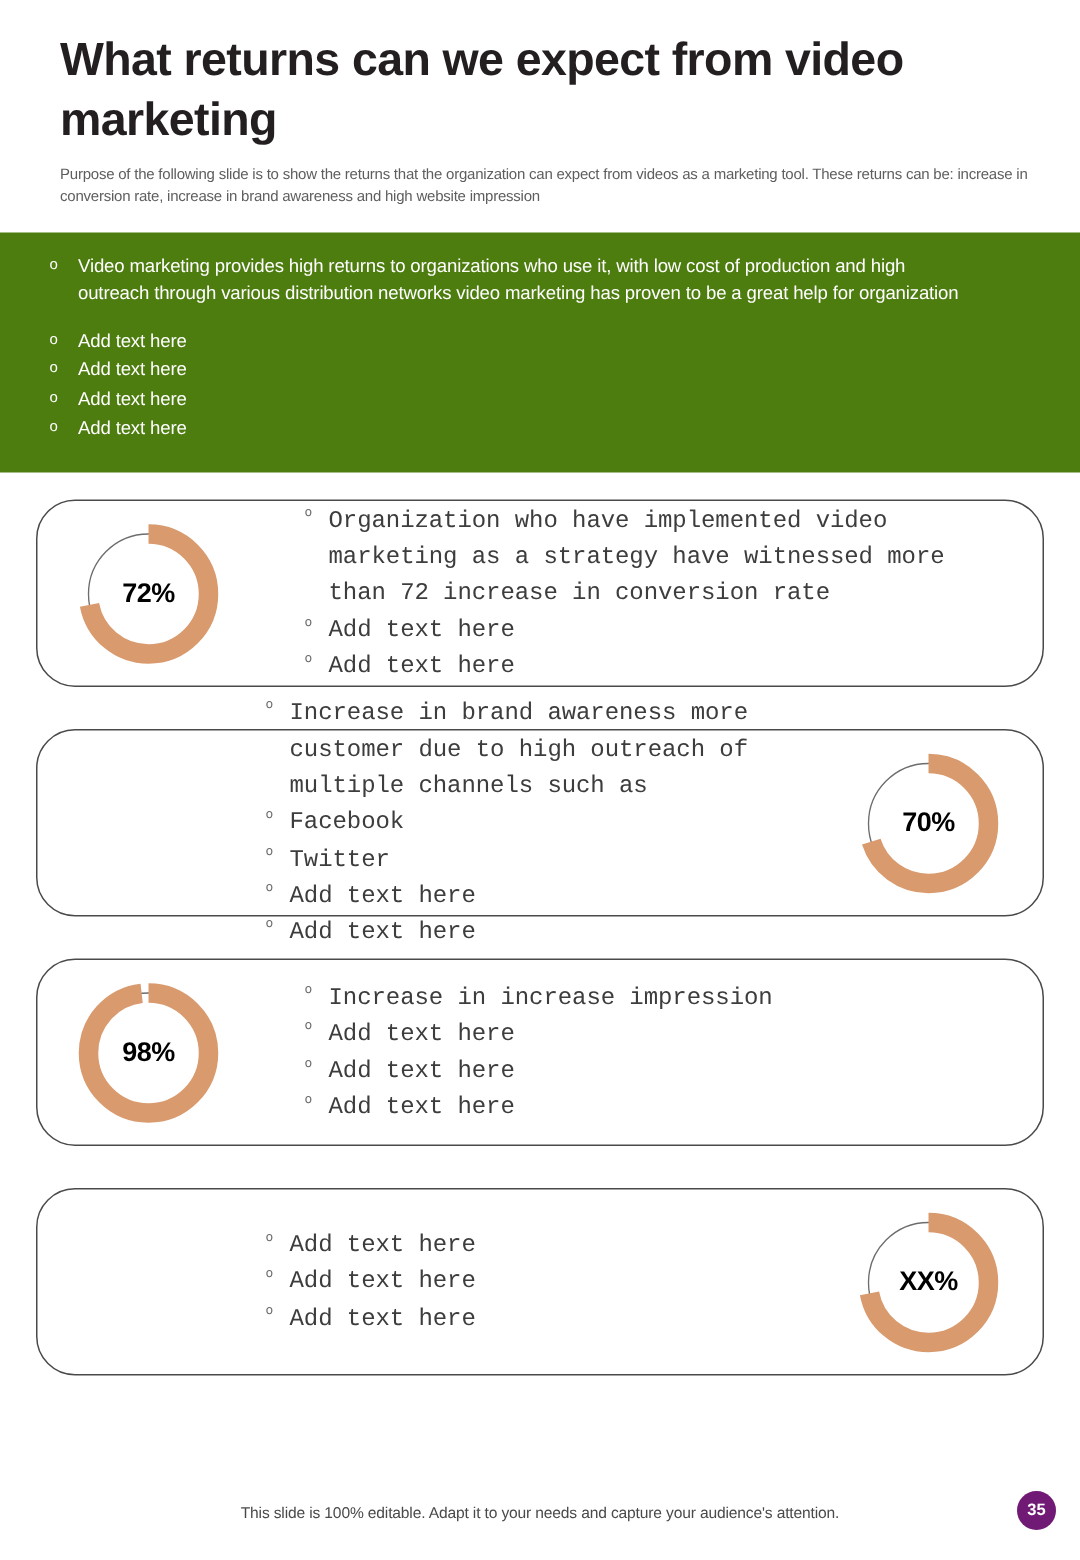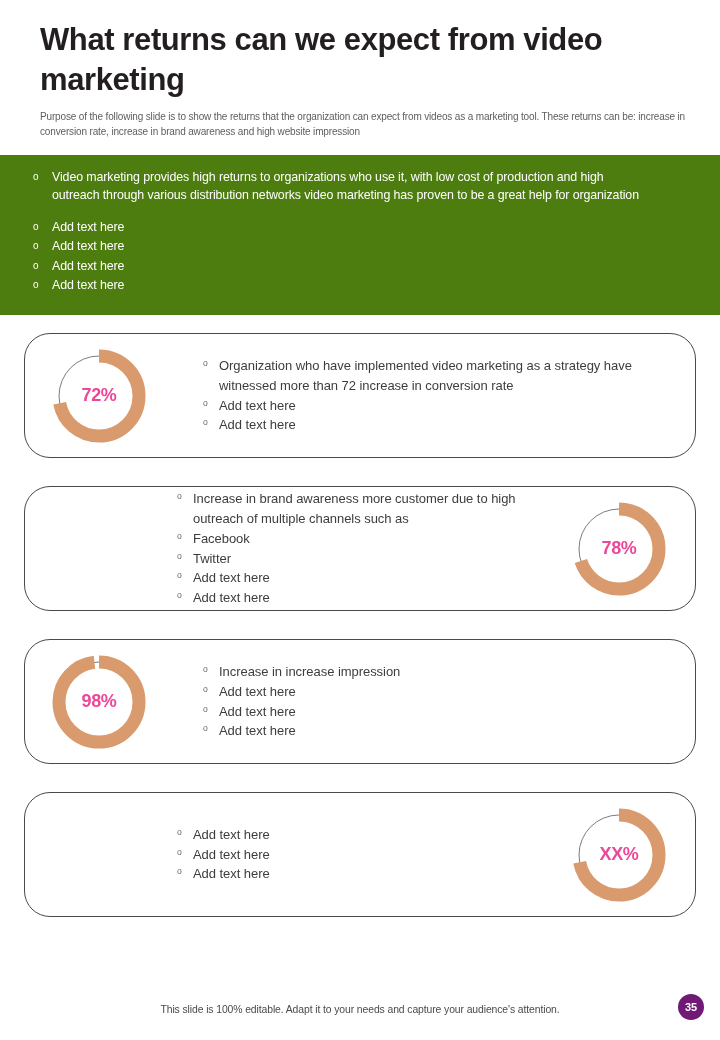--- a/index.html
+++ b/index.html
@@ -109,43 +109,44 @@
     position: absolute;
     top: 0;
     left: 0;
     width: 108px;
     height: 108px;
   }
   .donut-label {
     position: relative;
     font-size: 18px;
     font-weight: bold;
-    color: #ec4899;
+    color: #000000;
     z-index: 2;
     letter-spacing: -0.3px;
   }
 
   .card-body {
     flex: 1 1 auto;
   }
   .card.donut-left .card-body { padding-left: 48px; padding-right: 20px; }
   .card.donut-right .card-body { padding-left: 150px; padding-right: 24px; }
 
   .card-body ul {
     list-style: none;
     margin: 0;
     padding: 0;
   }
   .card-body li {
     position: relative;
     padding-left: 18px;
-    font-size: 13px;
+    font-size: 16px;
     line-height: 1.52;
     color: #3d3d3d;
     letter-spacing: -0.05px;
+    font-family: Liberation Mono, monospace;
   }
   .card-body li::before {
     content: "o";
     position: absolute;
     left: 2px;
     top: 0;
     font-size: 8.6px;
     line-height: 1.85;
     color: #6a6a6a;
   }
@@ -219,21 +220,21 @@
       </ul>
     </div>
   </div>
 
   <div class="card donut-right">
     <div class="donut-wrap">
       <svg viewBox="0 0 108 108">
         <circle cx="54" cy="54" r="40" fill="none" stroke="#6d6d6d" stroke-width="0.9"></circle>
         <circle cx="54" cy="54" r="40" fill="none" stroke="#d99a6e" stroke-width="13" stroke-linecap="butt" stroke-dasharray="175.9 75.4" transform="rotate(-90 54 54)"></circle>
       </svg>
-      <span class="donut-label">78%</span>
+      <span class="donut-label">70%</span>
     </div>
     <div class="card-body">
       <ul>
         <li class="wide">Increase in brand awareness more customer due to high outreach of multiple channels such as</li>
         <li>Facebook</li>
         <li>Twitter</li>
         <li>Add text here</li>
         <li>Add text here</li>
       </ul>
     </div>

